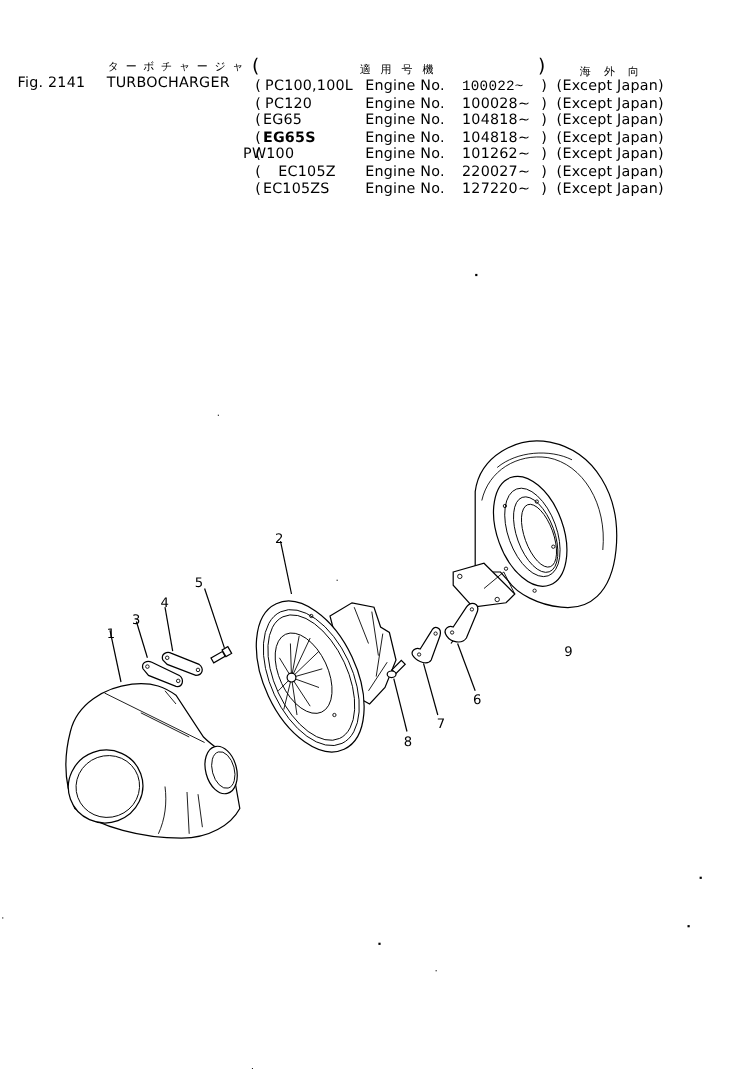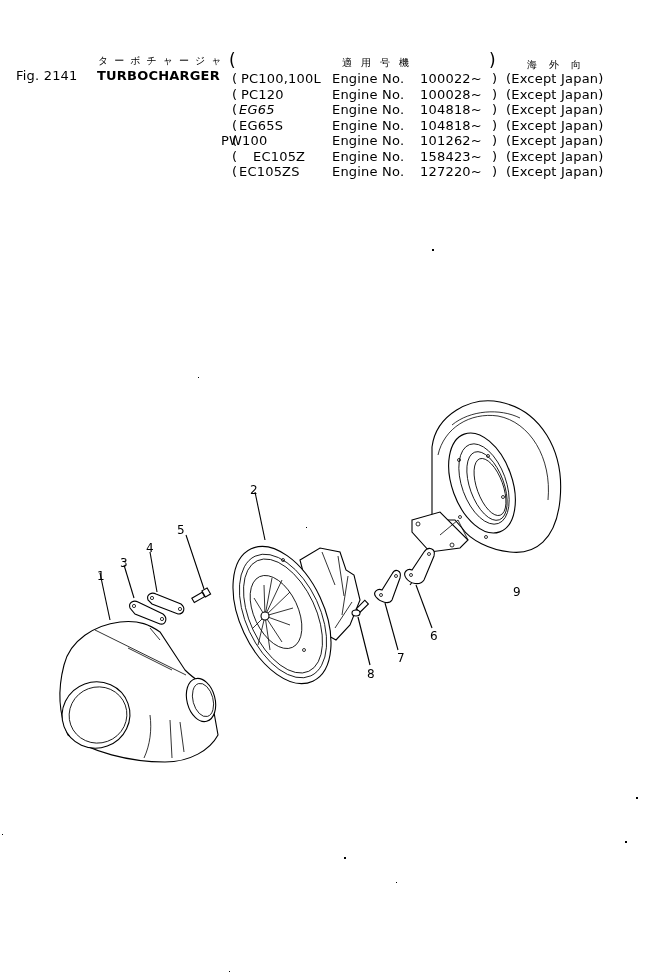--- a/index.html
+++ b/index.html
@@ -14,72 +14,72 @@
     .ln2 { stroke: #000; fill: none; stroke-width: 0.8; }
     .fillw { fill: #fff; stroke: #000; stroke-width: 1.1; }
     .callout { font-size: 12px; }
   </style>
 </head>
 <body>
 
 <div>
   <span class="abs hdr" style="left:16px; top:68px;">Fig. 2141</span>
   <span class="abs jp" style="left:98px; top:54px;">ターボチャージャ</span>
-  <span class="abs hdr" style="left:97px; top:68px;font-weight:bold;">TURBOCHARGER</span>
-  <span class="abs jp" style="left:342px; top:56px; letter-spacing:9px;">適用号機</span>
+  <span class="abs hdr" style="left:97px; top:68px;">TURBOCHARGER</span>
+  <span class="abs jp" style="left:327px; top:56px; letter-spacing:9px;">適用号機</span>
   <span class="abs jp" style="left:527px; top:58px; letter-spacing:12px;">海外向</span>
   <span class="abs" style="left:229px; top:50px; font-size:17px;">(</span>
   <span class="abs" style="left:489px; top:50px; font-size:17px;">)</span>
 
   <div class="abs" style="left:0; top:71px; width:665px; height:120px;">
     <div class="row" style="top:0px; width:665px;">
       <span class="abs hdr" style="left:232px;">(</span>
       <span class="abs hdr" style="left:241px;">PC100,100L</span>
       <span class="abs hdr" style="left:332px;">Engine No.</span>
-      <span class="abs hdr" style="left:420px;">100022~</span>
+      <span class="abs hdr" style="left:420px;font-family:Liberation Mono, monospace;">100022~</span>
       <span class="abs hdr" style="left:492px;">)</span>
       <span class="abs hdr" style="left:506px;">(Except Japan)</span>
     </div>
     <div class="row" style="top:15.5px; width:665px;">
       <span class="abs hdr" style="left:232px;">(</span>
       <span class="abs hdr" style="left:241px;">PC120</span>
       <span class="abs hdr" style="left:332px;">Engine No.</span>
       <span class="abs hdr" style="left:420px;">100028~</span>
       <span class="abs hdr" style="left:492px;">)</span>
       <span class="abs hdr" style="left:506px;">(Except Japan)</span>
     </div>
     <div class="row" style="top:31px; width:665px;">
       <span class="abs hdr" style="left:232px;">(</span>
-      <span class="abs hdr" style="left:239px;font-style:italic;">EG65</span>
+      <span class="abs hdr" style="left:239px;">EG65</span>
       <span class="abs hdr" style="left:332px;">Engine No.</span>
       <span class="abs hdr" style="left:420px;">104818~</span>
       <span class="abs hdr" style="left:492px;">)</span>
       <span class="abs hdr" style="left:506px;">(Except Japan)</span>
     </div>
     <div class="row" style="top:46.5px; width:665px;">
       <span class="abs hdr" style="left:232px;">(</span>
-      <span class="abs hdr" style="left:239px;">EG65S</span>
+      <span class="abs hdr" style="left:239px;font-weight:bold;">EG65S</span>
       <span class="abs hdr" style="left:332px;">Engine No.</span>
       <span class="abs hdr" style="left:420px;">104818~</span>
       <span class="abs hdr" style="left:492px;">)</span>
       <span class="abs hdr" style="left:506px;">(Except Japan)</span>
     </div>
     <div class="row" style="top:62px; width:665px;">
       <span class="abs hdr" style="left:232px;">(</span>
       <span class="abs hdr" style="left:221px;">PW100</span>
       <span class="abs hdr" style="left:332px;">Engine No.</span>
       <span class="abs hdr" style="left:420px;text-align:center;">101262~</span>
       <span class="abs hdr" style="left:492px;">)</span>
       <span class="abs hdr" style="left:506px;">(Except Japan)</span>
     </div>
     <div class="row" style="top:77.5px; width:665px;">
       <span class="abs hdr" style="left:232px;">(</span>
       <span class="abs hdr" style="left:253px;">EC105Z</span>
       <span class="abs hdr" style="left:332px;">Engine No.</span>
-      <span class="abs hdr" style="left:420px;">158423~</span>
+      <span class="abs hdr" style="left:420px;">220027~</span>
       <span class="abs hdr" style="left:492px;">)</span>
       <span class="abs hdr" style="left:506px;">(Except Japan)</span>
     </div>
     <div class="row" style="top:93px; width:665px;">
       <span class="abs hdr" style="left:232px;">(</span>
       <span class="abs hdr" style="left:239px;">EC105ZS</span>
       <span class="abs hdr" style="left:332px;">Engine No.</span>
       <span class="abs hdr" style="left:420px;">127220~</span>
       <span class="abs hdr" style="left:492px;">)</span>
       <span class="abs hdr" style="left:506px;">(Except Japan)</span>

